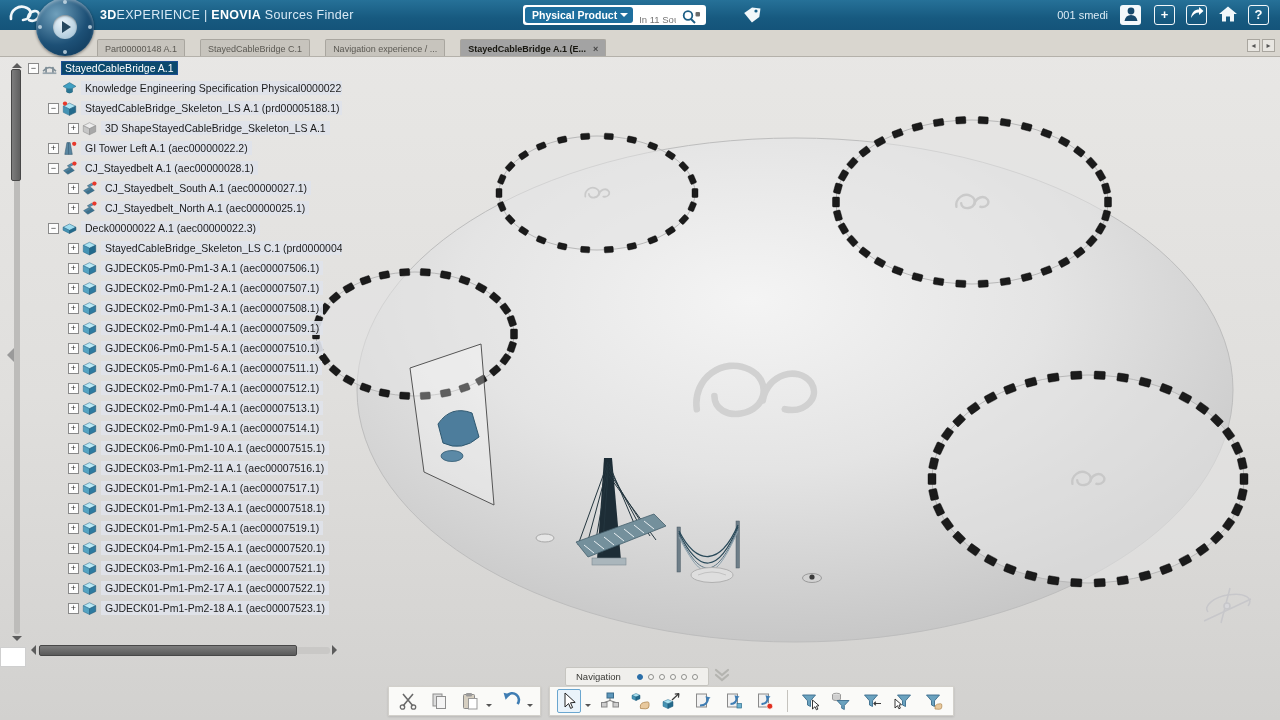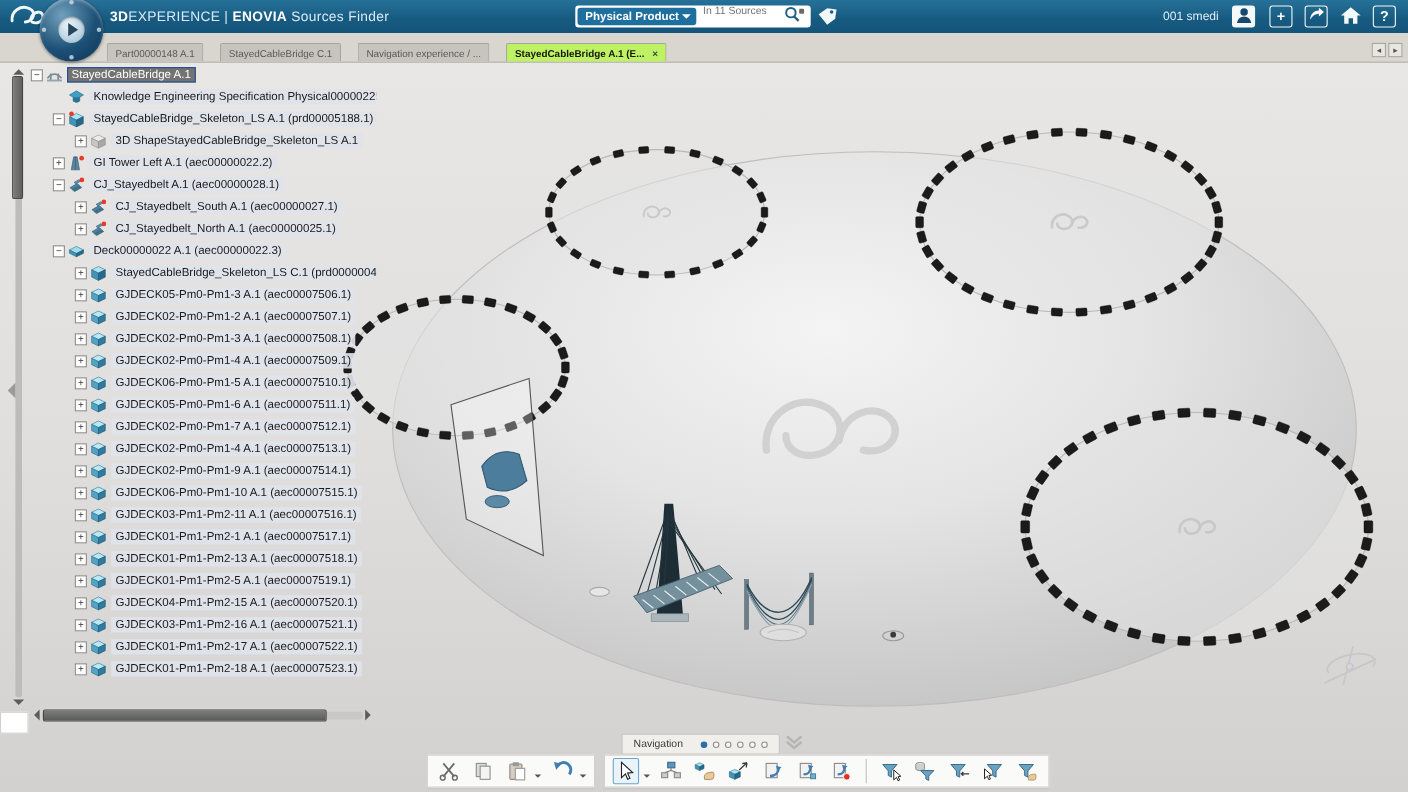--- a/index.html
+++ b/index.html
@@ -16,58 +16,58 @@
            box-shadow:0 1px 3px rgba(0,0,0,.45), inset 0 2px 3px rgba(255,255,255,.35);}
   .c-inner{position:absolute;left:17px;top:17px;width:24px;height:24px;border-radius:50%;
            background:radial-gradient(circle at 40% 32%,#eaf3f9,#9cbed3);
            display:flex;align-items:center;justify-content:center;
            box-shadow:inset 0 1px 2px rgba(0,0,0,.4);}
   .c-play{width:0;height:0;border-left:9px solid #25475e;border-top:6px solid transparent;
           border-bottom:6px solid transparent;margin-left:3px}
   .c-tick{position:absolute;width:4px;height:4px;border-radius:50%;background:#cfe0ea;opacity:.8}
   .apptitle{position:absolute;left:100px;top:8px;font-size:12.5px;color:#d9eaf6;letter-spacing:.3px;white-space:nowrap}
   .apptitle b{color:#fff}
-  .searchwrap{position:absolute;left:523px;top:5px;width:214px;height:20px;background:#fff;
-              border-radius:3px;display:flex;align-items:flex-start;overflow:hidden}
+  .searchwrap{position:absolute;left:523px;top:5px;width:183px;height:20px;background:#fff;
+              border-radius:3px;display:flex;align-items:flex-end;overflow:hidden}
   .scopebtn{height:16px;margin:2px;background:#1e6f9e;border-radius:3px;color:#fff;
             font-size:10.5px;font-weight:bold;line-height:16px;padding:0 16px 0 7px;
             position:relative;white-space:nowrap;flex:none}
   .scopebtn::after{content:"";position:absolute;right:5px;top:6px;border:4px solid transparent;border-top-color:#fff}
   .searchinput{border:none;outline:none;flex:1;font-size:9.5px;color:#8da4b2;background:transparent;min-width:10px;padding:0 4px}
   .srchico{flex:none;margin-right:4px}
   .tagicon{position:absolute;left:742px;top:6px;z-index:7}
   .userlabel{position:absolute;right:172px;top:9px;font-size:11px;color:#dcebf5}
   .hicon{position:absolute;top:5px;width:21px;height:20px;color:#fff;text-align:center;
          font-size:13px;font-weight:bold;line-height:18px;box-sizing:border-box}
   .hbox{border:1.5px solid #f2f7fa;border-radius:3px}
   .hperson{background:#f4f8fb;border-radius:3px}
   
   .tabbar{position:absolute;top:30px;left:0;width:1280px;height:27px;background:#d9d6cf;
           border-bottom:1px solid #b4b1aa;box-sizing:border-box;z-index:5}
   .tabs{position:absolute;left:97px;bottom:0;display:flex;gap:15px}
   .tab{height:15px;padding:1px 7px 0;font-size:9px;color:#5b5953;background:#c7c4bd;
        border:1px solid #a9a69f;border-bottom:none;border-radius:2px 2px 0 0;
        display:flex;align-items:center;white-space:nowrap}
-  .tab.active{background:#bef264;color:#17160f;font-weight:bold}
+  .tab.active{background:#a3a3a3;color:#17160f;font-weight:bold}
   .tab .x{margin-left:7px;color:#444;font-weight:bold;font-size:9px}
   .tabscroll{position:absolute;right:5px;bottom:4px;display:flex;gap:2px}
   .tsbtn{width:13px;height:13px;background:#e8e6e1;border:1px solid #a9a69f;font-size:8px;
          line-height:11px;text-align:center;color:#555;box-sizing:border-box}
   
   .vp{position:absolute;left:0;top:30px;z-index:1}
   
   .tree{position:absolute;left:26px;top:58px;width:316px;height:584px;overflow:hidden;z-index:3}
   .trow{height:20px;display:flex;align-items:center;white-space:nowrap;font-size:10.5px;color:#1b1b1b}
   .exp{width:9px;height:9px;flex:none;border:1px solid #8a8a8a;background:#fdfdfd;font-size:9px;
        line-height:8px;text-align:center;color:#333;margin-right:3px;box-sizing:content-box}
   .expsp{width:14px;flex:none}
   .ticon{width:15px;height:15px;flex:none;margin-right:4px}
   .ticon svg{width:15px;height:15px;display:block}
   .lbl{background:rgba(223,227,234,.92);padding:0 3px;border:1px solid transparent}
-  .lbl.sel{background:#737373;color:#fff;border-color:#1c4f91}
+  .lbl.sel{background:#0c4a6e;color:#fff;border-color:#1c4f91}
   
   .vscroll{position:absolute;left:10px;top:58px;width:13px;height:588px;z-index:3}
   .vtrack{position:absolute;left:4px;top:12px;width:6px;bottom:12px;background:#bdbcba;border-radius:3px}
   .vthumb{position:absolute;left:1px;top:11px;width:10px;height:112px;background:linear-gradient(90deg,#7d7d7d,#5f5f5f);
           border:1px solid #474747;border-radius:2px;box-sizing:border-box}
   .varr{position:absolute;left:2px;width:0;height:0;border:5px solid transparent}
   .varr.up{top:0;border-bottom-color:#5c5c5c}
   .varr.down{bottom:0;border-top-color:#5c5c5c}
   .hscroll{position:absolute;left:26px;top:645px;width:316px;height:11px;z-index:3}
   .htrack{position:absolute;left:12px;right:12px;top:2px;height:7px;background:#c9c8c6;border-radius:3px}

